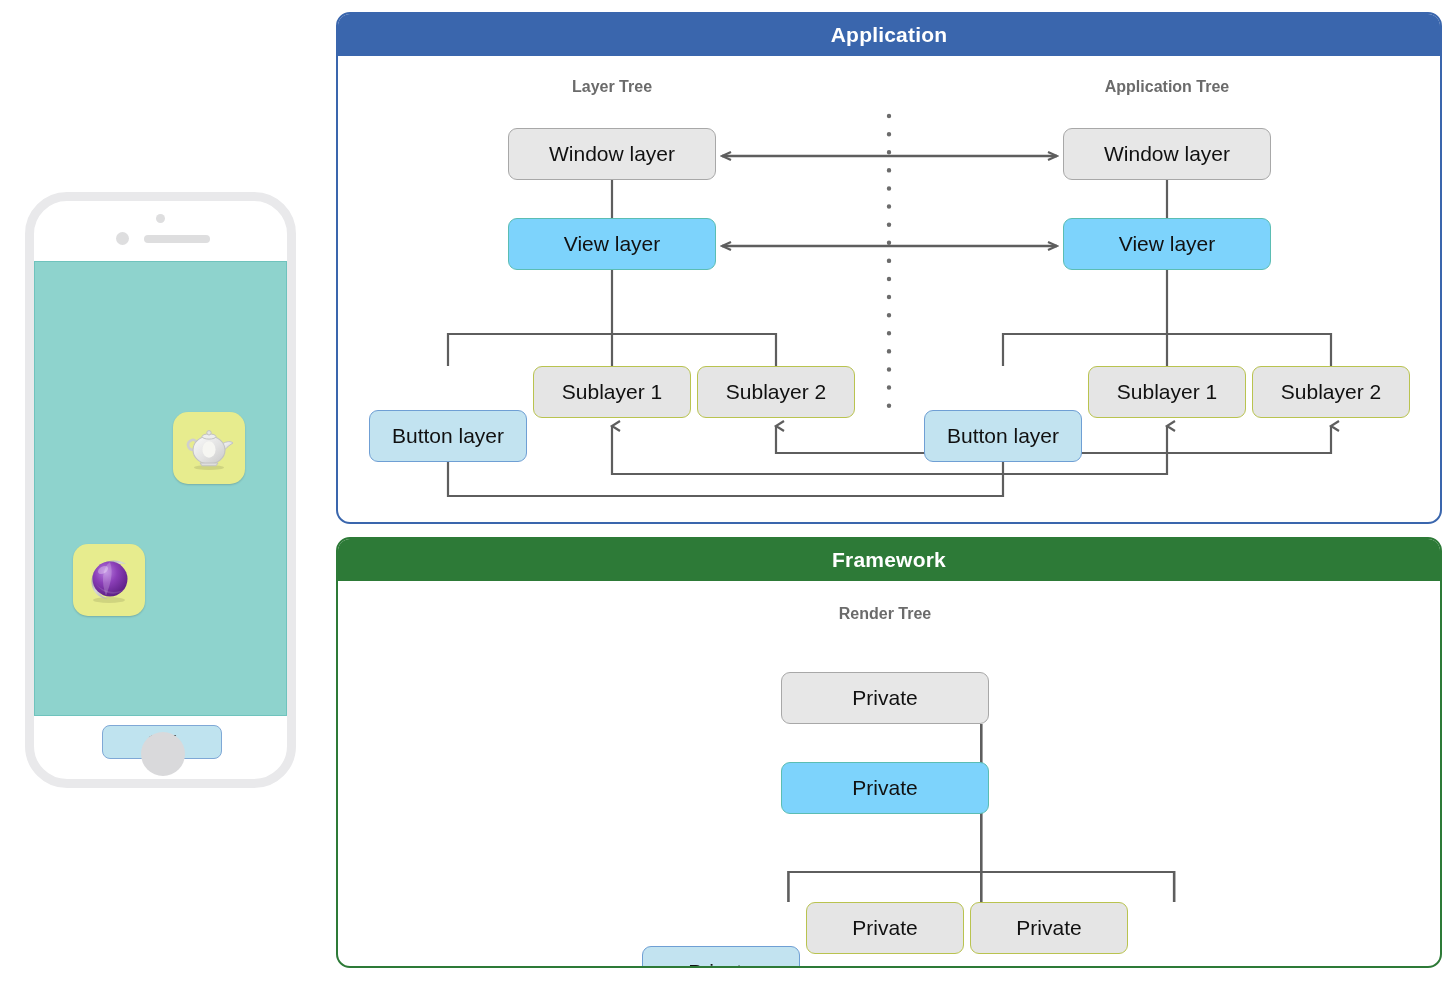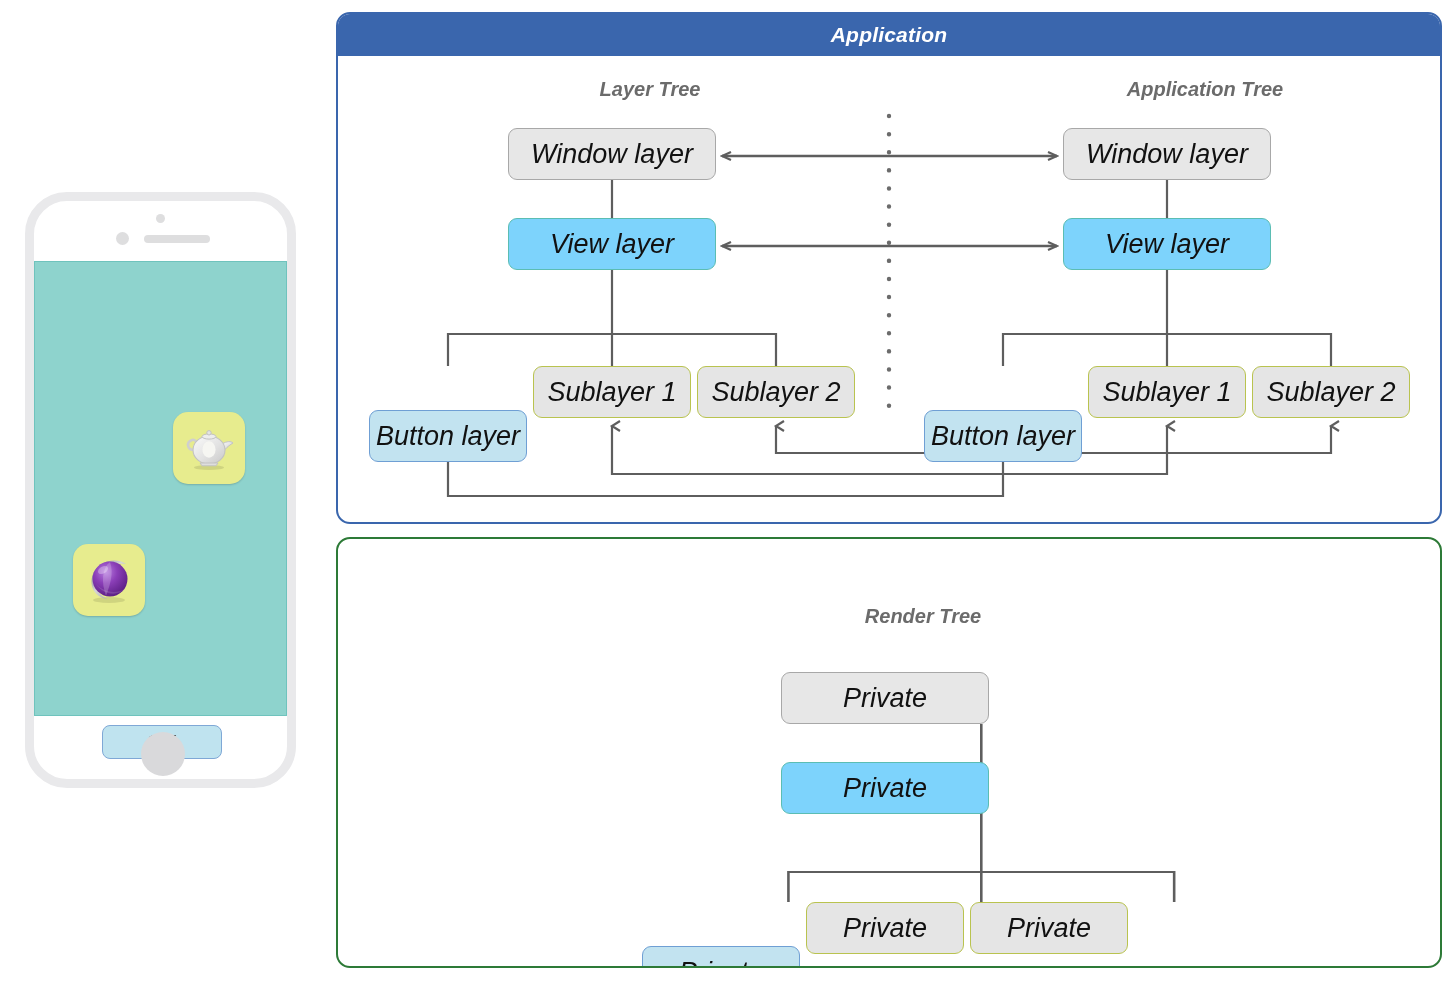--- a/index.html
+++ b/index.html
@@ -107,21 +107,20 @@
     color: #111;
   }
 
   
   .panel {
     position: absolute;
     box-sizing: border-box;
     background: #ffffff;
     border-radius: 14px;
     overflow: hidden;
-    font-style: italic;
   }
   .panel-header {
     height: 42px;
     display: flex;
     align-items: center;
     justify-content: center;
     color: #ffffff;
     font-size: 21px;
     font-weight: bold;
     letter-spacing: 0.2px;
@@ -138,37 +137,36 @@
     left: 336px;
     top: 537px;
     width: 1106px;
     height: 431px;
     border: 2px solid #2d7a37;
   }
   #panel-framework .panel-header { background: #2d7a37; }
 
   .tree-title {
     position: absolute;
-    font-size: 20px;
+    font-size: 16px;
     font-weight: bold;
     color: #6b6b6b;
     white-space: nowrap;
     transform: translateX(-50%);
-    margin-left: 38px;
   }
 
   
   .node {
     position: absolute;
     box-sizing: border-box;
     display: flex;
     align-items: center;
     justify-content: center;
     border-radius: 9px;
-    font-size: 27px;
+    font-size: 21px;
     color: #111111;
     white-space: nowrap;
     transform: translateX(-50%);
     height: 52px;
   }
   .node.gray   { background: #e7e7e7; border: 1.6px solid #a8a8a8; }
   .node.teal   { background: #7dd3fc; border: 1.6px solid #5bbdb3; }
   .node.blue   { background: #c2e3f0; border: 1.6px solid #6f9fd4; margin-top: 44px; }
   .node.yellow { background: #e5e5e5; border: 1.6px solid #b9c34f; }
 
@@ -303,20 +301,21 @@
 
       <div class="node gray" style="left:829px; top:72px;  width:208px;">Window layer</div>
       <div class="node teal" style="left:829px; top:162px; width:208px;">View layer</div>
       <div class="node blue" style="left:665px; top:310px; width:158px;">Button layer</div>
       <div class="node yellow" style="left:829px; top:310px; width:158px;">Sublayer 1</div>
       <div class="node yellow" style="left:993px; top:310px; width:158px;">Sublayer 2</div>
     </div>
   </div>
 
   <div class="panel" id="panel-framework">
+    <div class="panel-header">Framework</div>
 
     <div style="position:absolute; left:0; top:42px; width:1296px; height:385px;border-radius:7px;">
 
       <div class="tree-title" style="left:547px; top:24px;">Render Tree</div>
 
       <svg class="wires" viewBox="0 0 1102 385" preserveAspectRatio="none">
         <line class="wire" x1="547" y1="143" x2="547" y2="187"></line>
         <line class="wire" x1="547" y1="223" x2="547" y2="321"></line>
         <path class="wire" d="M383 321 L383 291 L711 291 L711 321"></path>
       </svg>

